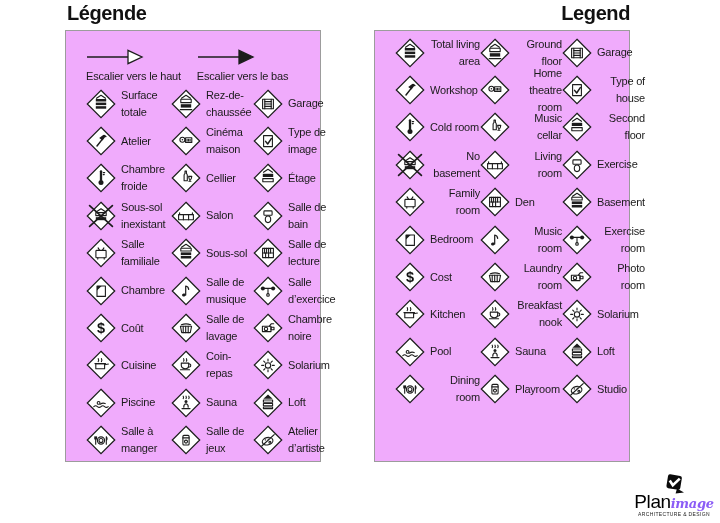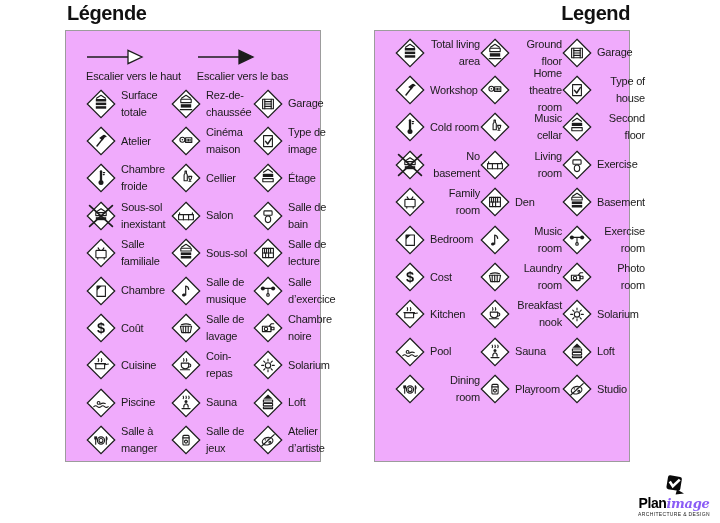--- a/index.html
+++ b/index.html
@@ -25,21 +25,21 @@
   .cell{display:flex;align-items:center;gap:5px;}
   .dicon{width:30px;height:30px;flex:0 0 30px;}
   .dicon svg{display:block;}
   .lbl{font-size:11px;line-height:17px;letter-spacing:-0.2px;max-width:54px;}
   .logo{
     position:absolute;right:4px;bottom:6px;width:84px;
     display:flex;flex-direction:column;align-items:center;
   }
   .logo-icon{height:24px;}
   .brand{line-height:12px;white-space:nowrap;}
-  .brand .b{font-size:14px;font-weight:bold;letter-spacing:-0.4px;color:#000;}
+  .brand .b{font-size:19px;font-weight:normal;letter-spacing:-0.4px;color:#000;}
   .brand .i{font-size:13px;font-weight:bold;font-style:italic;font-family:"DejaVu Serif",serif;color:#8b5cf6;letter-spacing:-0.3px;}
   .tagline{font-size:5px;letter-spacing:0.35px;color:#222;margin-top:1px;white-space:nowrap;}
 </style>
 </head>
 <body>
 
 <section class="panel-wrap" id="panel-fr">
   <h1 class="ptitle">Légende</h1>
   <div class="panel">
     <div class="arrows">

